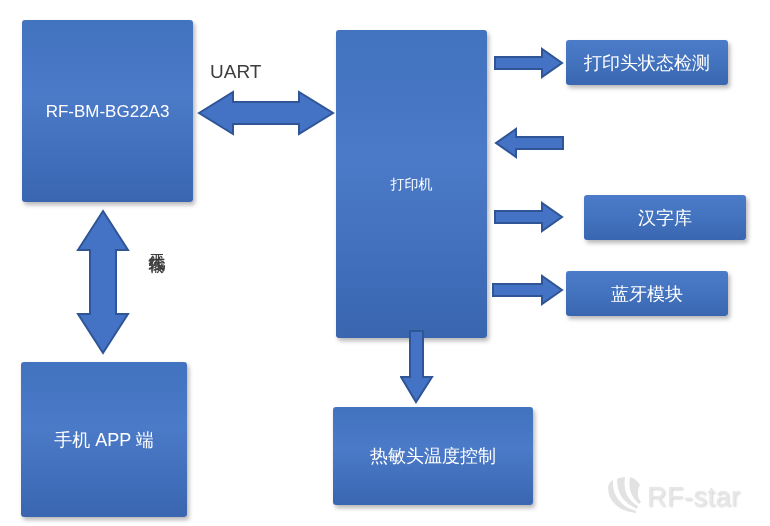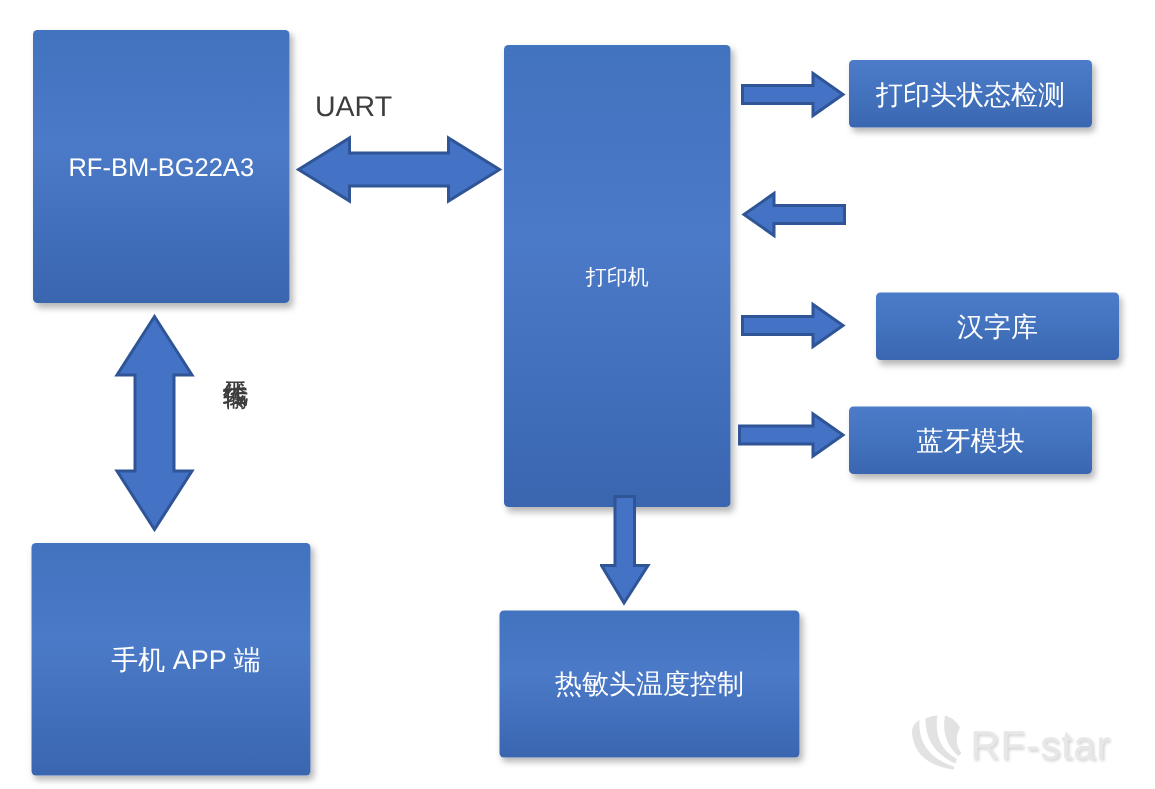--- a/index.html
+++ b/index.html
@@ -11,21 +11,21 @@
   .node {
     position:absolute; display:flex; flex-direction:column;
     align-items:center; justify-content:center; text-align:center;
     color:#ffffff; border-radius:3px;
     background:linear-gradient(180deg,#4273BF 0%,#4B7AC8 42%,#3A66B0 100%);
     box-shadow:2px 3px 4px rgba(96,96,96,0.45);
   }
   .node .l { display:block; }
   .node-bt     { left:22px;  top:20px;  width:171px; height:182px; font-size:17px; line-height:33px; }
   .node-mcu    { left:336px; top:30px;  width:151px; height:308px; font-size:14px; line-height:34px; }
-  .node-phone  { left:21px;  top:362px; width:166px; height:155px; font-size:18px;padding-left:20px; }
+  .node-phone  { left:21px;  top:362px; width:166px; height:155px; font-size:18px; }
   .node-therm  { left:333px; top:407px; width:200px; height:98px;  font-size:18px; }
   .node-small  { left:566px; width:162px; height:45px; font-size:18px;
                  background:linear-gradient(180deg,#4C7BC9 0%,#4373BE 50%,#3A66B0 100%); }
   .node-ph     { top:40px; }
   .node-keys   { top:122px; }
   .node-font   { top:195px;margin-left:18px; }
   .node-step   { top:271px; }
   
   .arrow { position:absolute; }
   .arrow polygon { fill:#4472C4; stroke:#2F5597; stroke-width:2; stroke-linejoin:miter; }

